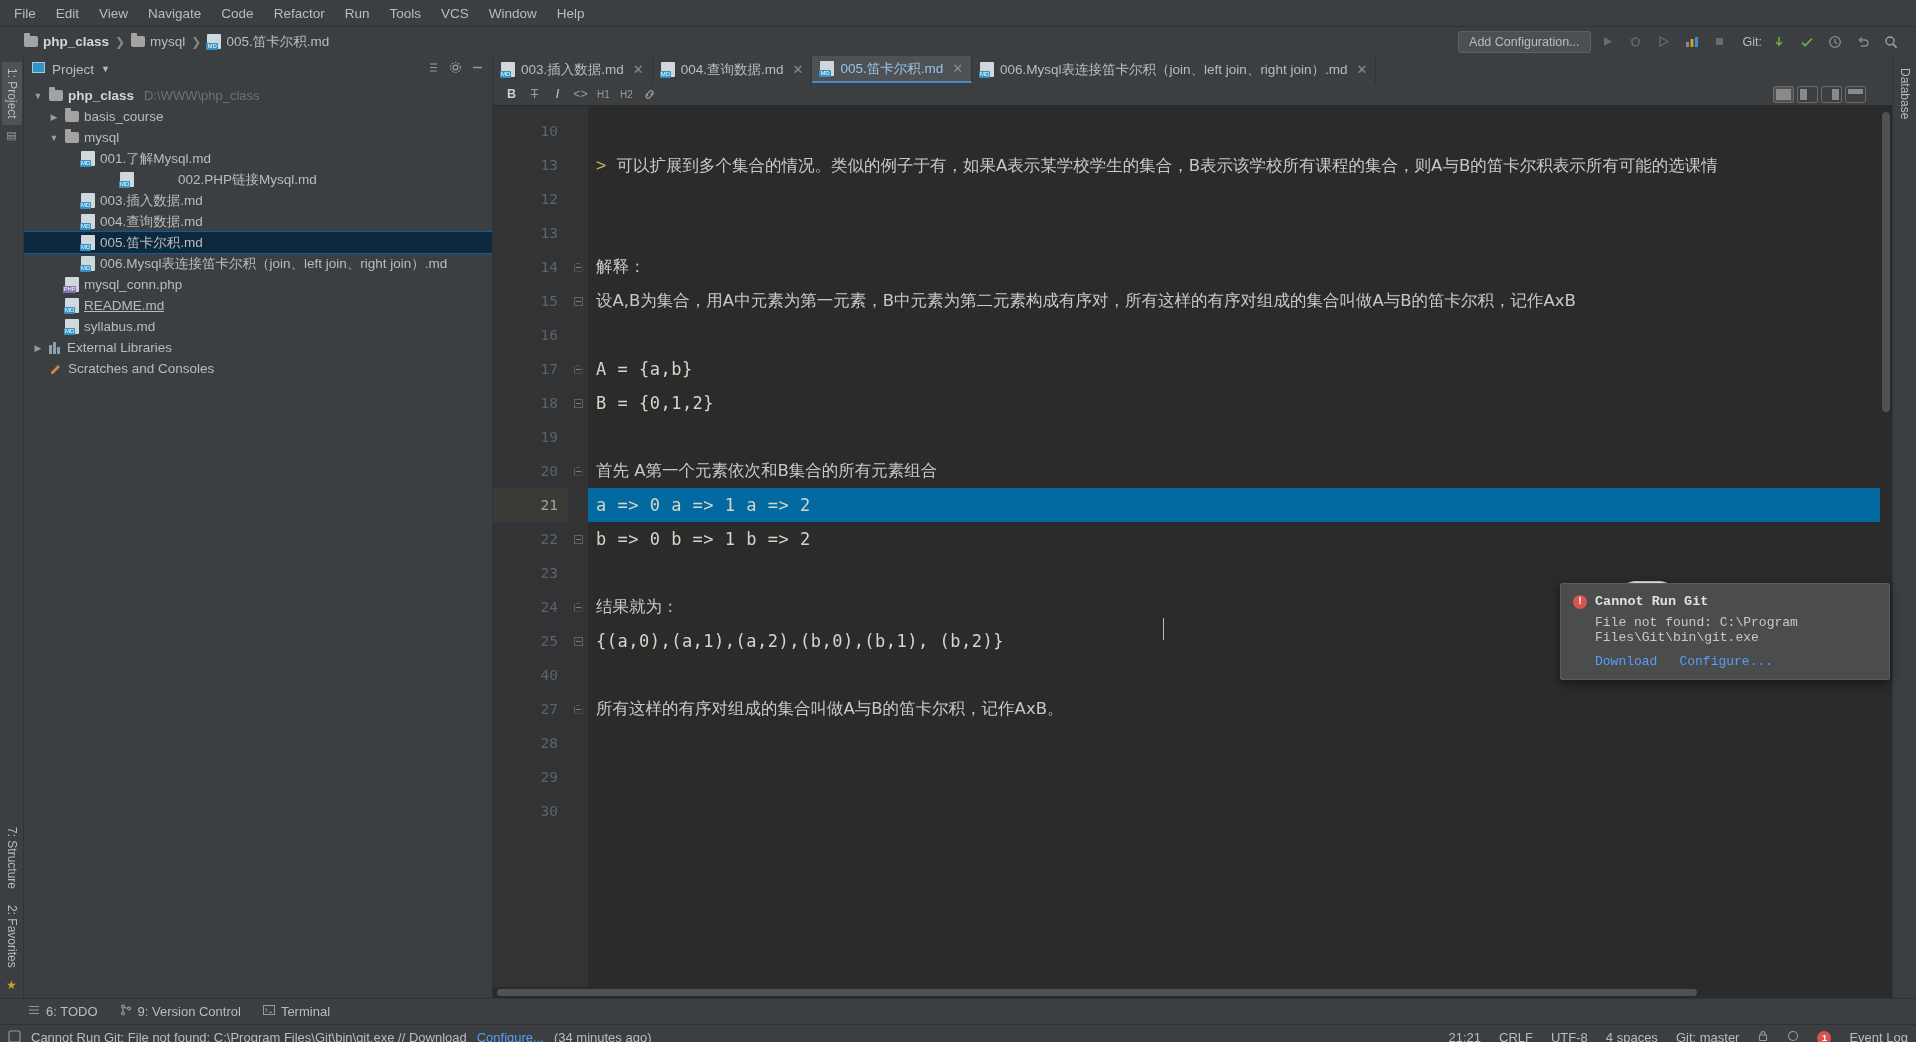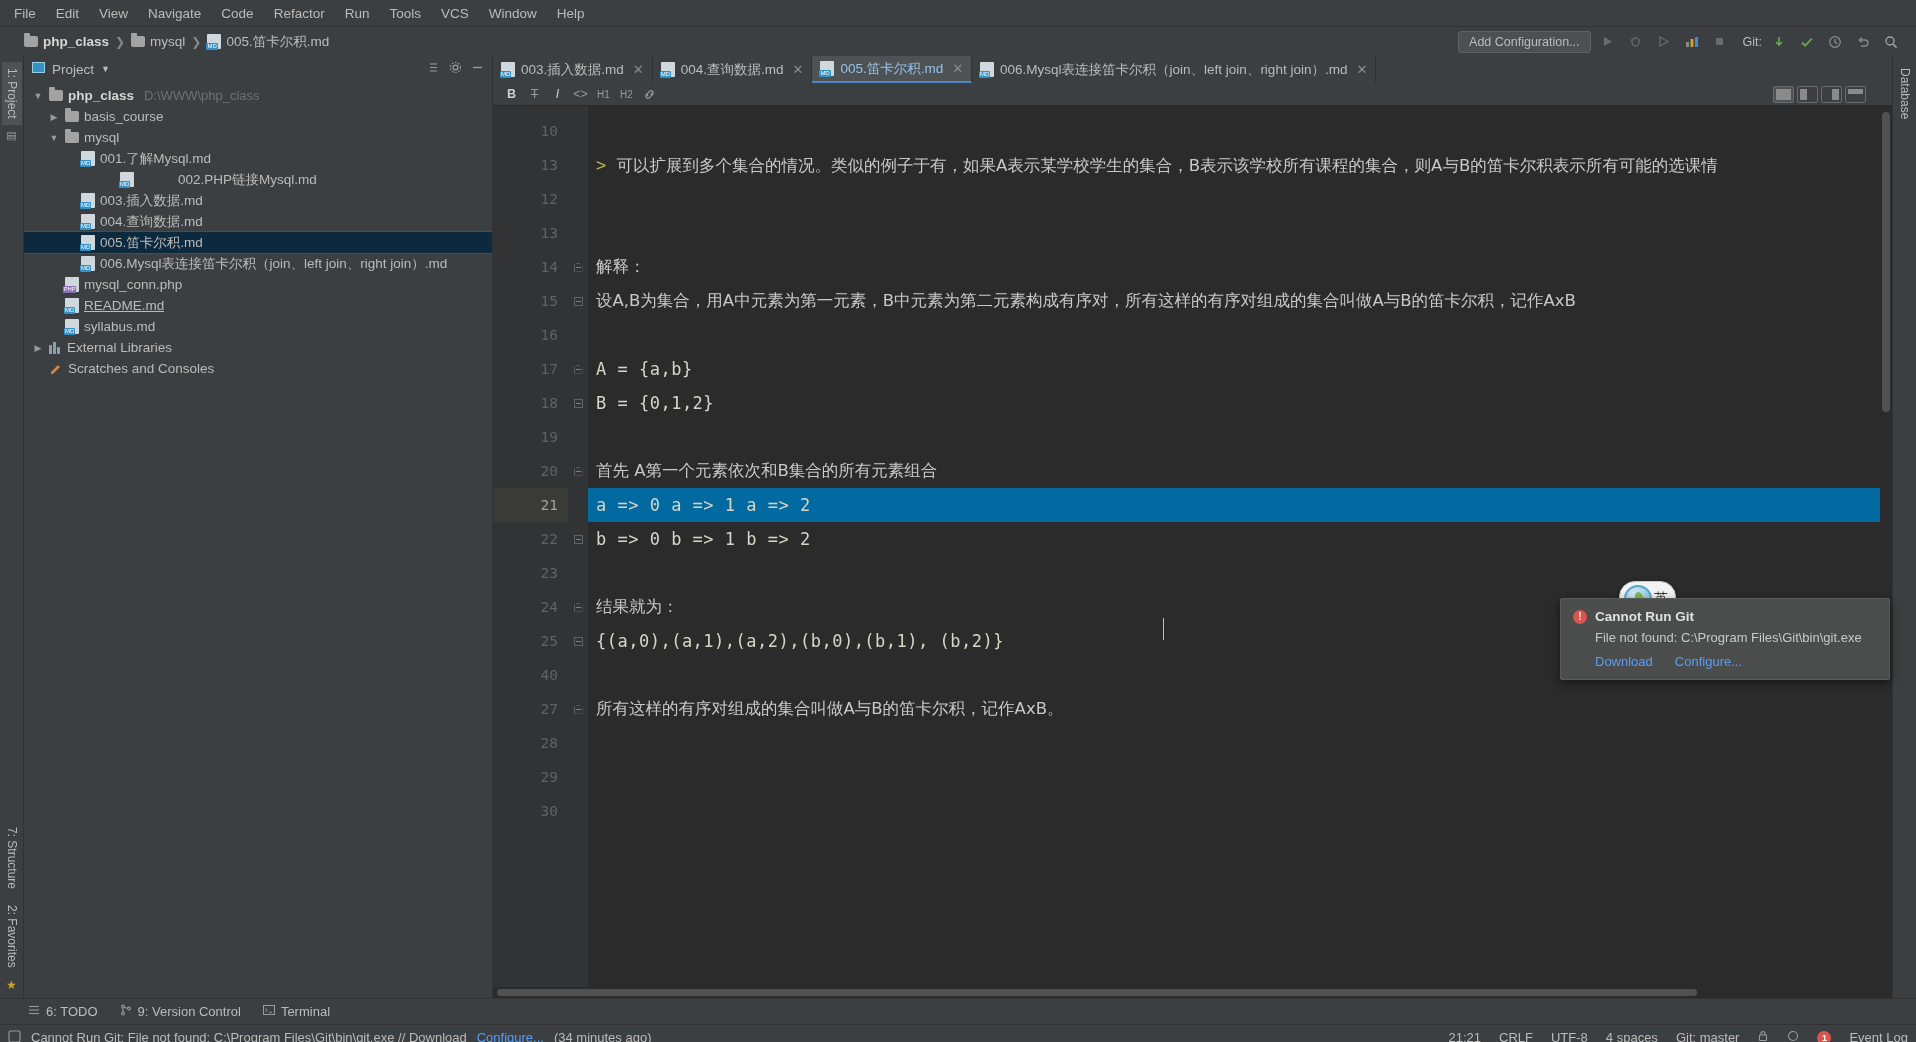--- a/index.html
+++ b/index.html
@@ -179,21 +179,21 @@
   
   .rstrip {
     width: 24px; background: #3c3f41; border-left: 1px solid #323232;
     display: flex; flex-direction: column; align-items: center; padding-top: 6px;
   }
 
   
   .balloon {
     position: absolute; right: 26px; bottom: 86px; width: 330px;
     background: #4b4d4d; border: 1px solid #5a5c5c; border-radius: 2px;
-    padding: 10px 12px 10px 12px; box-shadow: 0 3px 10px rgba(0,0,0,.5);
+    padding: 10px 12px 10px 12px; box-shadow: 0 3px 10px rgba(0,0,0,.5); font-family: Liberation Mono, monospace;
   }
   .balloon .bhead { display: flex; align-items: center; gap: 8px; }
   .err-ic {
     width: 14px; height: 14px; border-radius: 50%; background: #d9534f; position: relative; flex: none;
   }
   .err-ic::after {
     content: "!"; position: absolute; inset: 0; color: #fff; font-size: 10px;
     font-weight: bold; text-align: center; line-height: 14px;
   }
   .balloon .btitle { color: #e0e0e0; font-size: 13.5px; font-weight: bold; }

